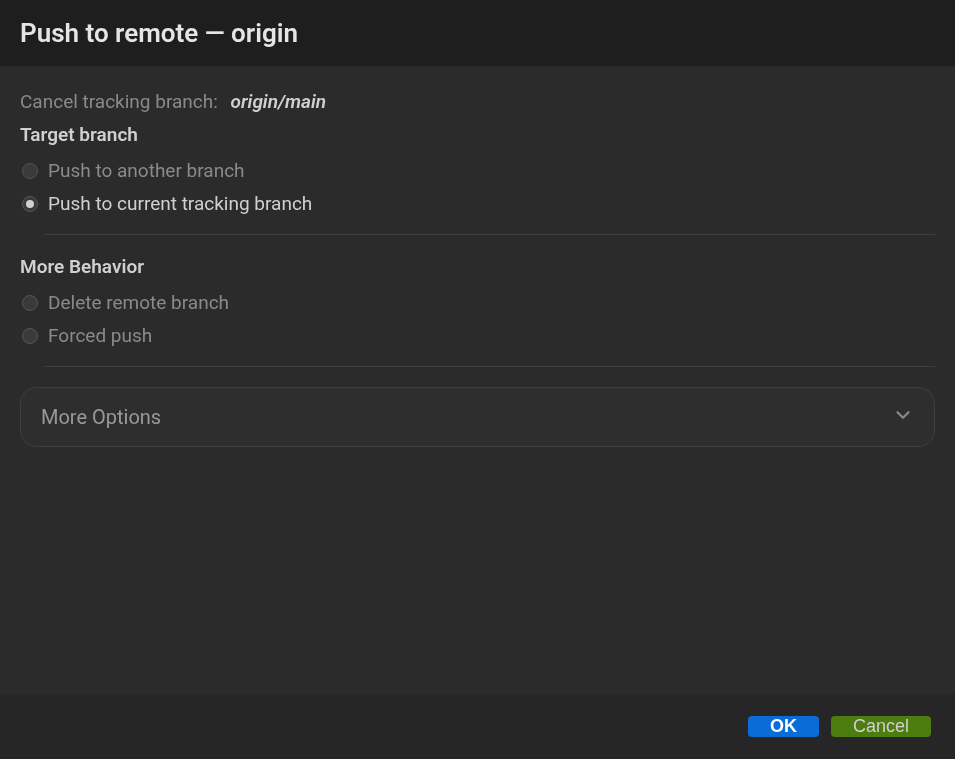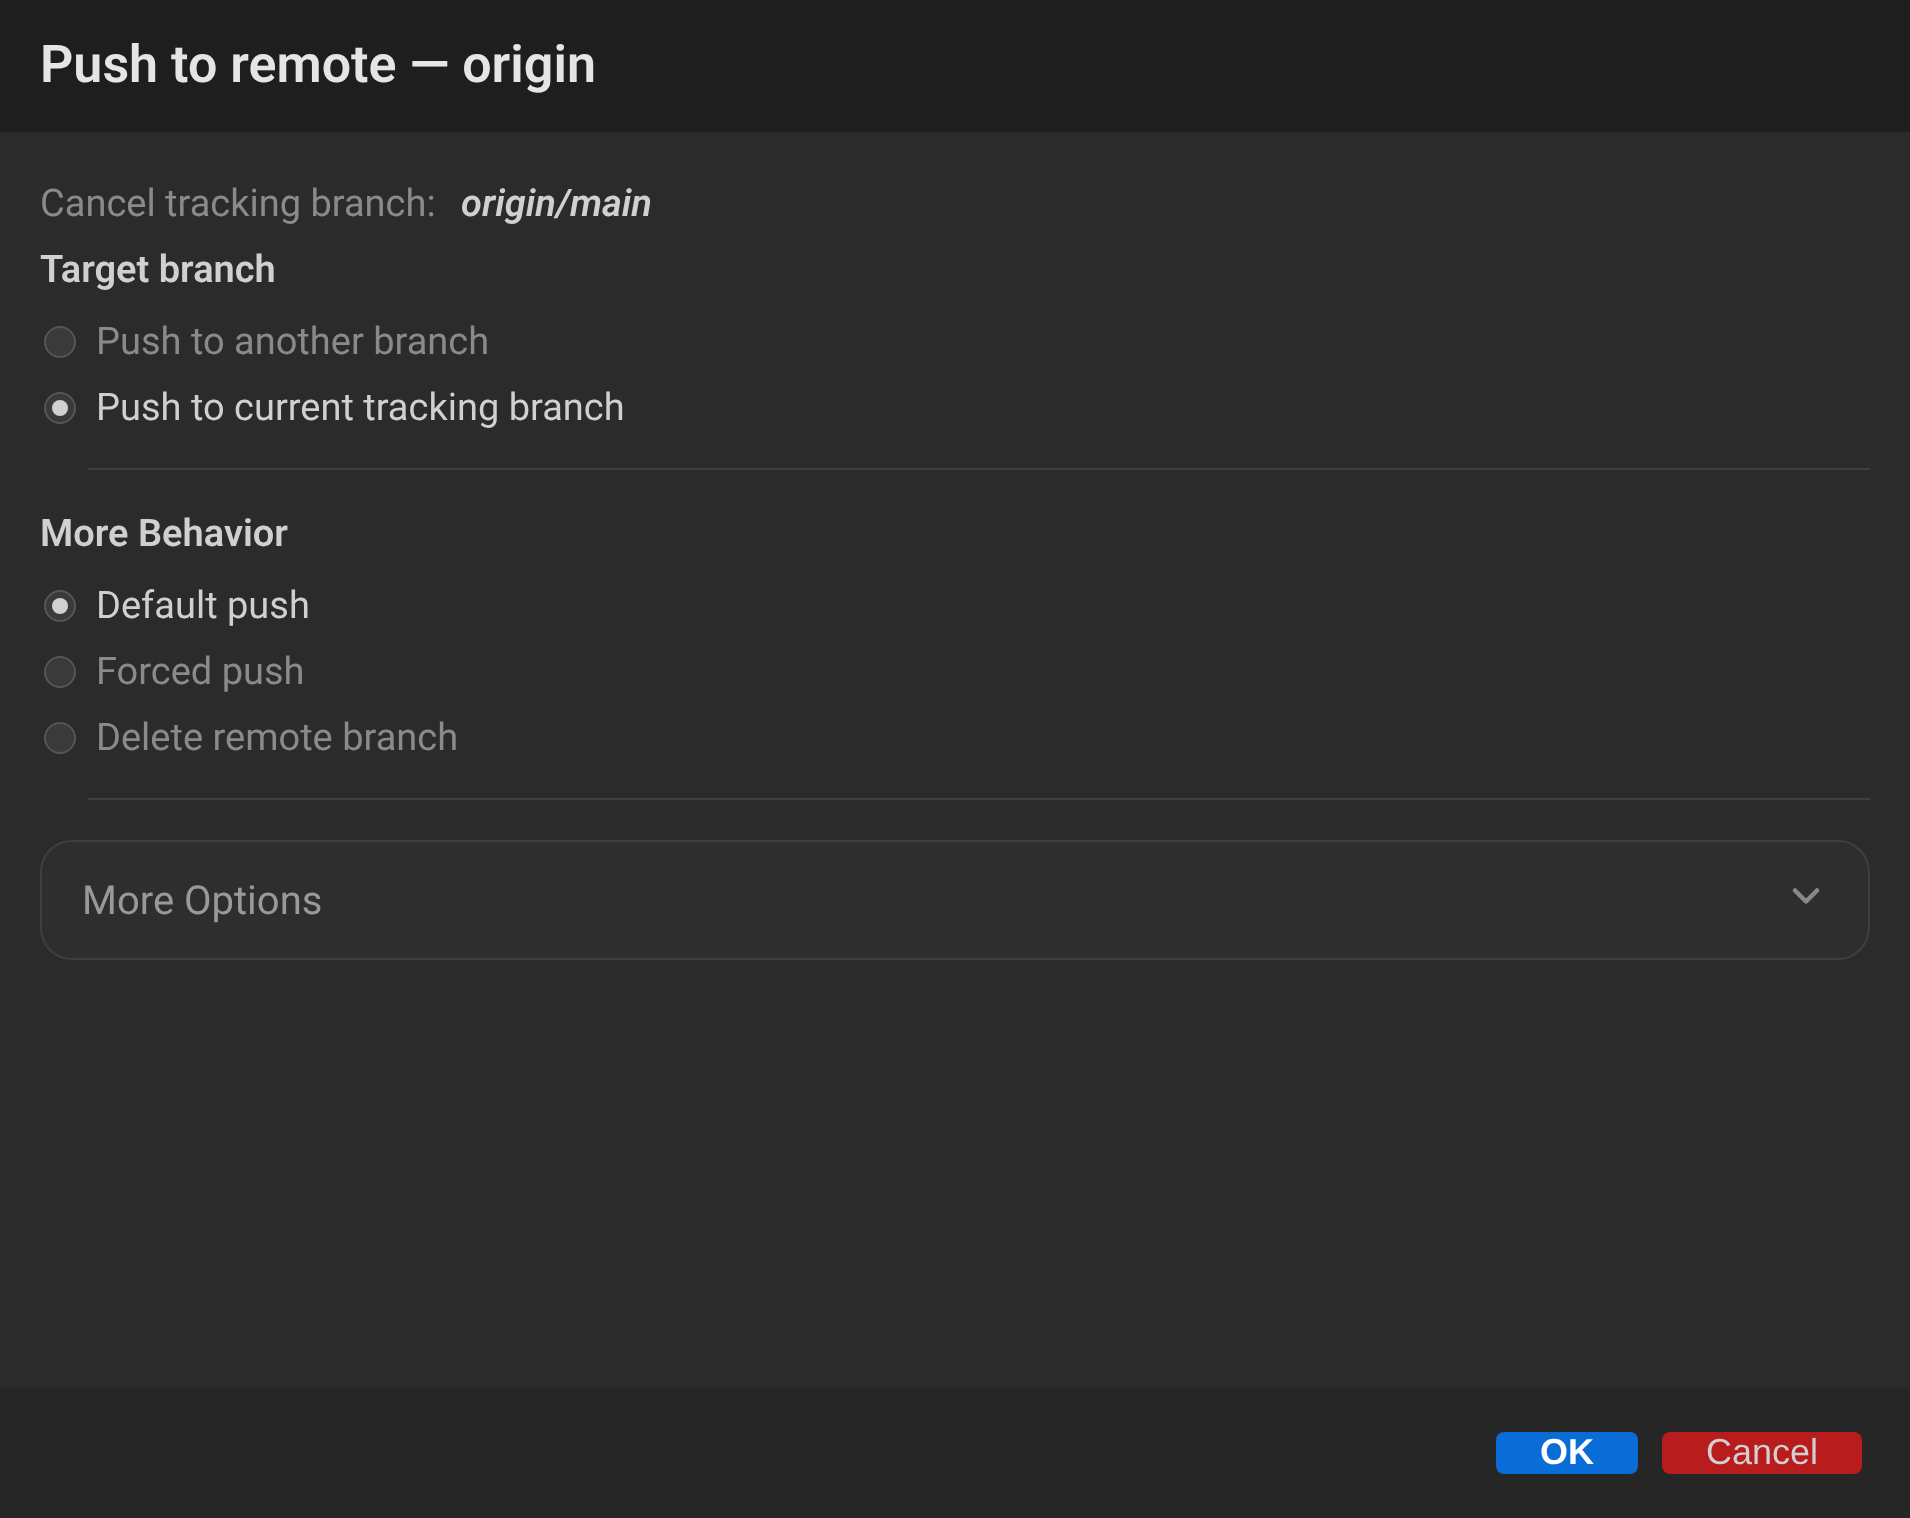--- a/index.html
+++ b/index.html
@@ -120,21 +120,21 @@
     border: none;
     font-size: 18px;
     cursor: pointer;
   }
   .btn-primary {
     background: #0a6cd6;
     color: #ffffff;
     font-weight: 600;
   }
   .btn-secondary {
-    background: #b91c1c;
+    background: #4d7c0f;
     color: #d0d0d0;
   }
   .section-block {
     margin-bottom: 6px;
   }
 </style>
 </head>
 <body>
 
 <div class="header">
@@ -160,31 +160,27 @@
         <span class="radio-label">Push to current tracking branch</span>
       </div>
     </div>
   </div>
 
   <div class="divider"></div>
 
   <div class="section-block">
     <div class="section-label">More Behavior</div>
     <div class="radio-group">
-      <div class="radio-row selected">
-        <span class="radio selected"></span>
-        <span class="radio-label">Default push</span>
+      <div class="radio-row">
+        <span class="radio"></span>
+        <span class="radio-label">Delete remote branch</span>
       </div>
       <div class="radio-row">
         <span class="radio"></span>
         <span class="radio-label">Forced push</span>
-      </div>
-      <div class="radio-row">
-        <span class="radio"></span>
-        <span class="radio-label">Delete remote branch</span>
       </div>
     </div>
   </div>
 
   <div class="divider"></div>
 
   <div class="expander">
     <span class="expander-label">More Options</span>
     <span class="chevron">
       <svg width="22" height="22" viewBox="0 0 24 24" fill="none" stroke="currentColor" stroke-width="2.5" stroke-linecap="round" stroke-linejoin="round">

